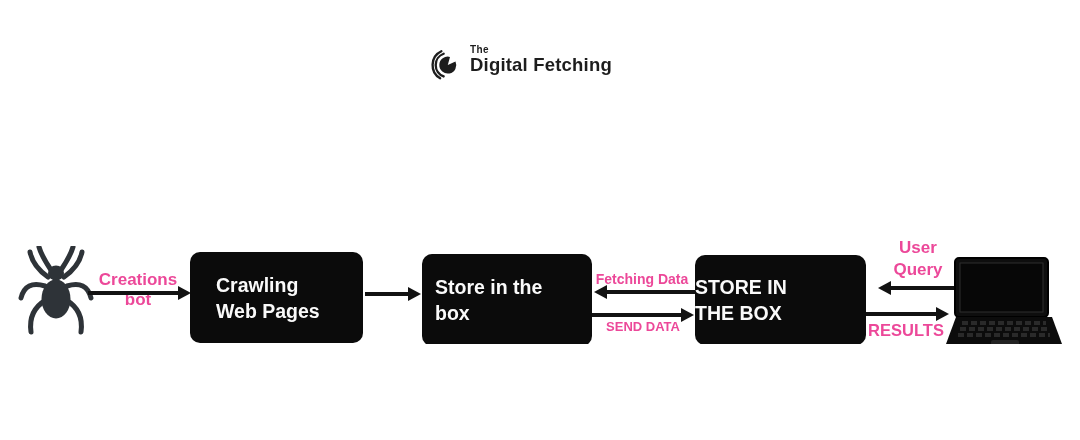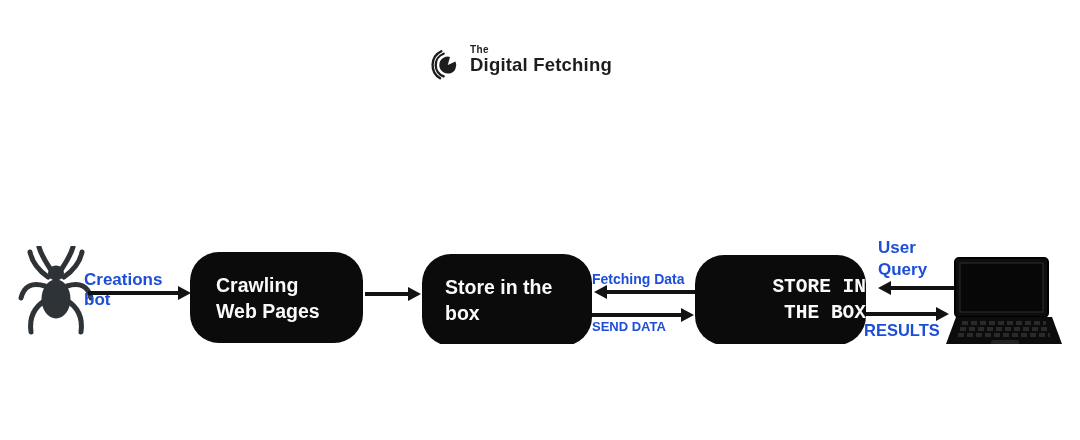--- a/index.html
+++ b/index.html
@@ -10,49 +10,49 @@
 
   
   .logo { position:absolute; left:429px; top:44px; display:flex; align-items:flex-start; }
   .logo-icon { width:34px; height:40px; margin-top:2px; }
   .logo-text { margin-left:7px; color:#1d1d1d; }
   .logo-top  { font-size:10px; font-weight:700; letter-spacing:.4px; line-height:11px; }
   .logo-name { font-size:18.5px; font-weight:700; letter-spacing:.2px; line-height:20px; }
 
   
   .box {
-    position:absolute; background:#0b0b0b; border-radius:29px;
+    position:absolute; background:#0b0b0b; border-radius:10px;
     color:#fafafa; font-weight:700; font-size:19.5px; line-height:26px;
     display:flex; flex-direction:column; justify-content:center;
     box-sizing:border-box;
   }
   .box .ln { display:block; }
   #box-crawl { left:190px; top:252px; width:173px; height:91px; padding-left:26px; }
-  #box-store { left:422px; top:254px; width:170px; height:92px; padding-left:23px; }
-  #box-store-caps { left:695px; top:255px; width:171px; height:90px; text-align:right;font-family:Liberation Mono, monospace; }
+  #box-store { left:422px; top:254px; width:170px; height:92px; padding-left:13px; }
+  #box-store-caps { left:695px; top:255px; width:171px; height:90px; text-align:left; }
 
   
   .arrow { position:absolute; height:3.5px; background:#121212; }
   .arrow.dir-right::after {
     content:""; position:absolute; right:-12px; top:50%; transform:translateY(-50%);
     border-left:13px solid #121212; border-top:7px solid transparent; border-bottom:7px solid transparent;
   }
   .arrow.dir-left::before {
     content:""; position:absolute; left:-12px; top:50%; transform:translateY(-50%);
     border-right:13px solid #121212; border-top:7px solid transparent; border-bottom:7px solid transparent;
   }
   #arr-crawlbot { left:88px;  top:291px; width:91px; }
   #arr-b1b2     { left:365px; top:292px; width:44px; }
   #arr-fetch    { left:606px; top:290px; width:89px; }
   #arr-send     { left:592px; top:313px; width:90px; }
   #arr-query    { left:890px; top:286px; width:64px; }
   #arr-results  { left:866px; top:312px; width:71px; }
 
   
-  .rlabel { position:absolute; color:#1d4ed8; font-weight:700; }
+  .rlabel { position:absolute; color:#ec4899; font-weight:700; text-align:center; }
   #lbl-crawlbot { left:84px;  top:270px; width:108px; font-size:17px; }
   #lbl-fetch    { left:592px; top:271px; width:100px; font-size:14px; }
   #lbl-send     { left:592px; top:319px; width:102px; font-size:13px; }
   #lbl-query    { left:878px; top:237px; width:80px;  font-size:17px; line-height:21.5px; }
   #lbl-results  { left:864px; top:321px; width:84px;  font-size:16.5px; }
 
   
   .spider-wrap { position:absolute; left:18px; top:246px; width:76px; height:94px; }
   .laptop-wrap { position:absolute; left:944px; top:255px; width:120px; height:100px; }
 </style>

